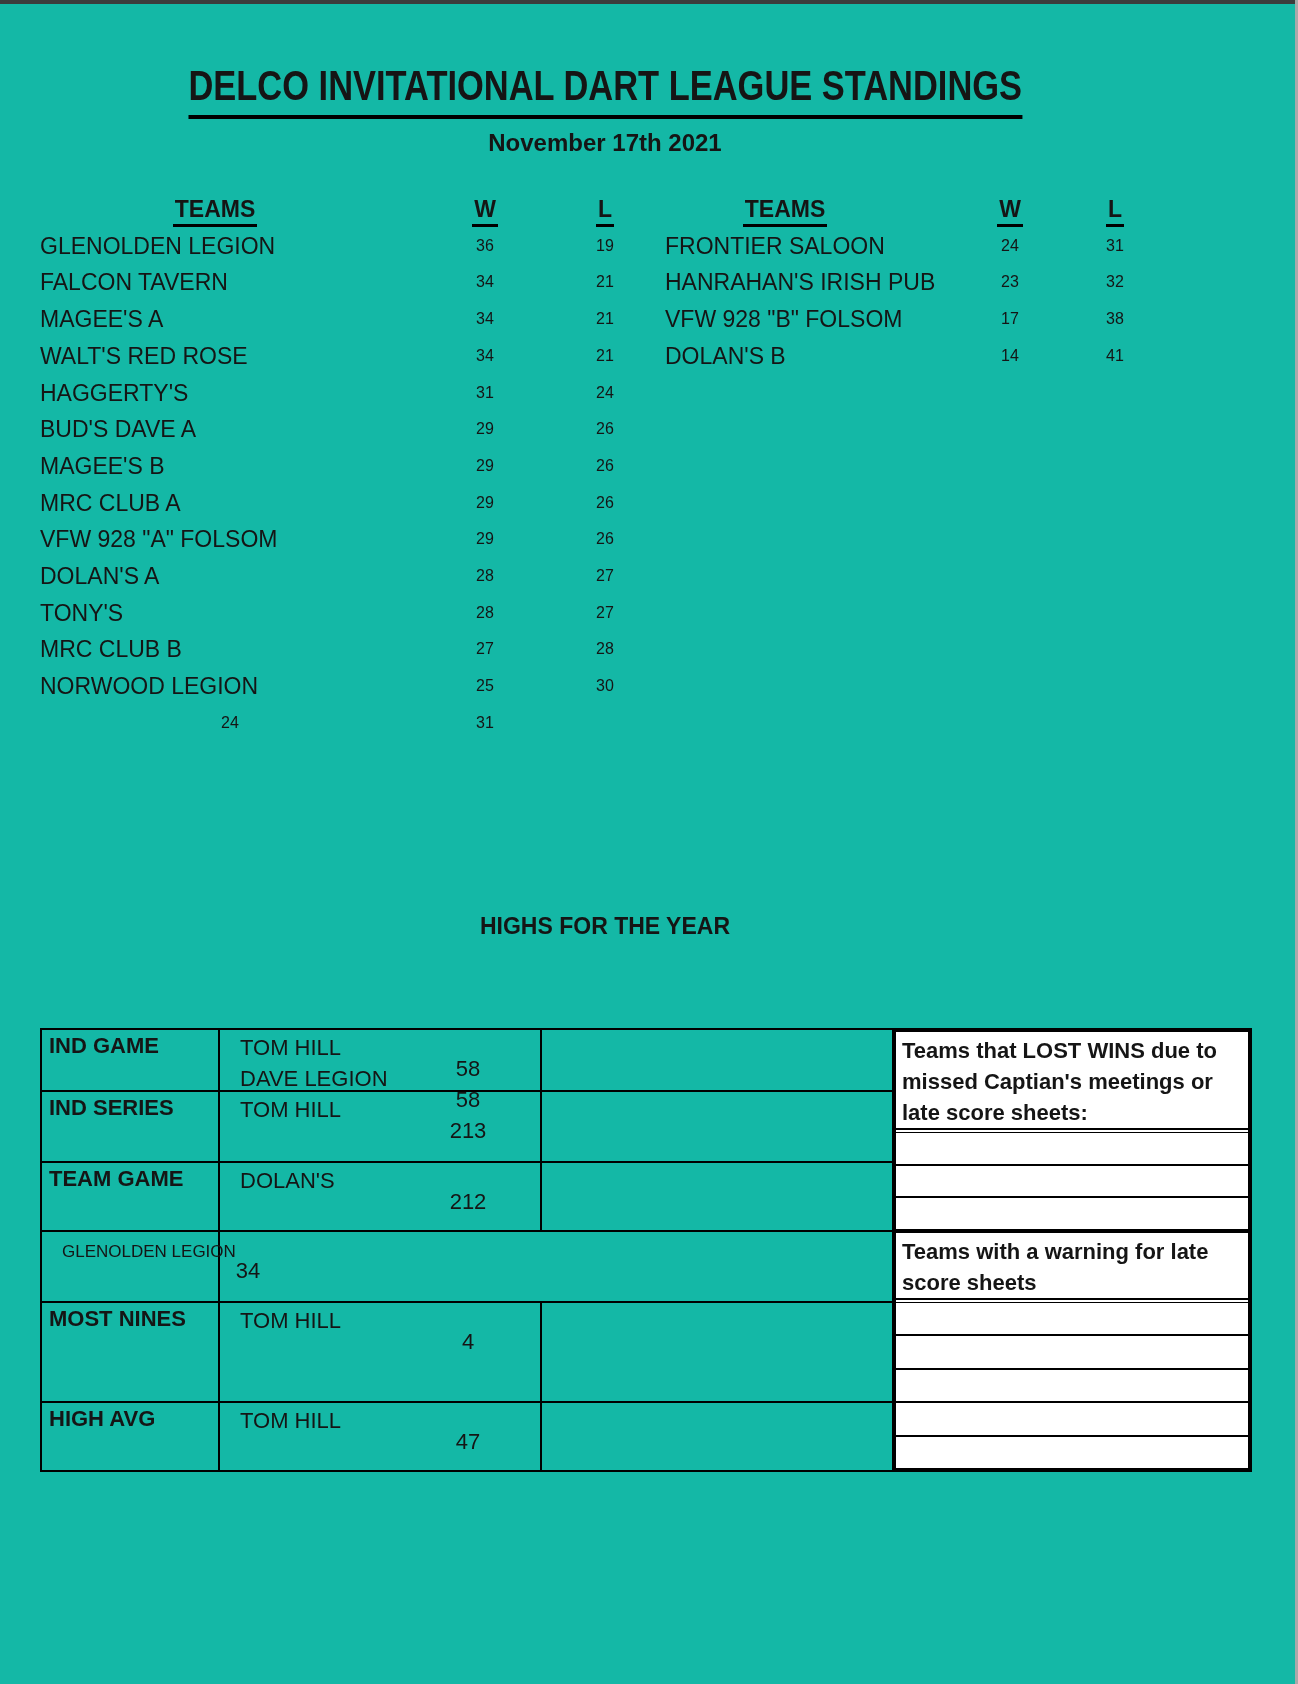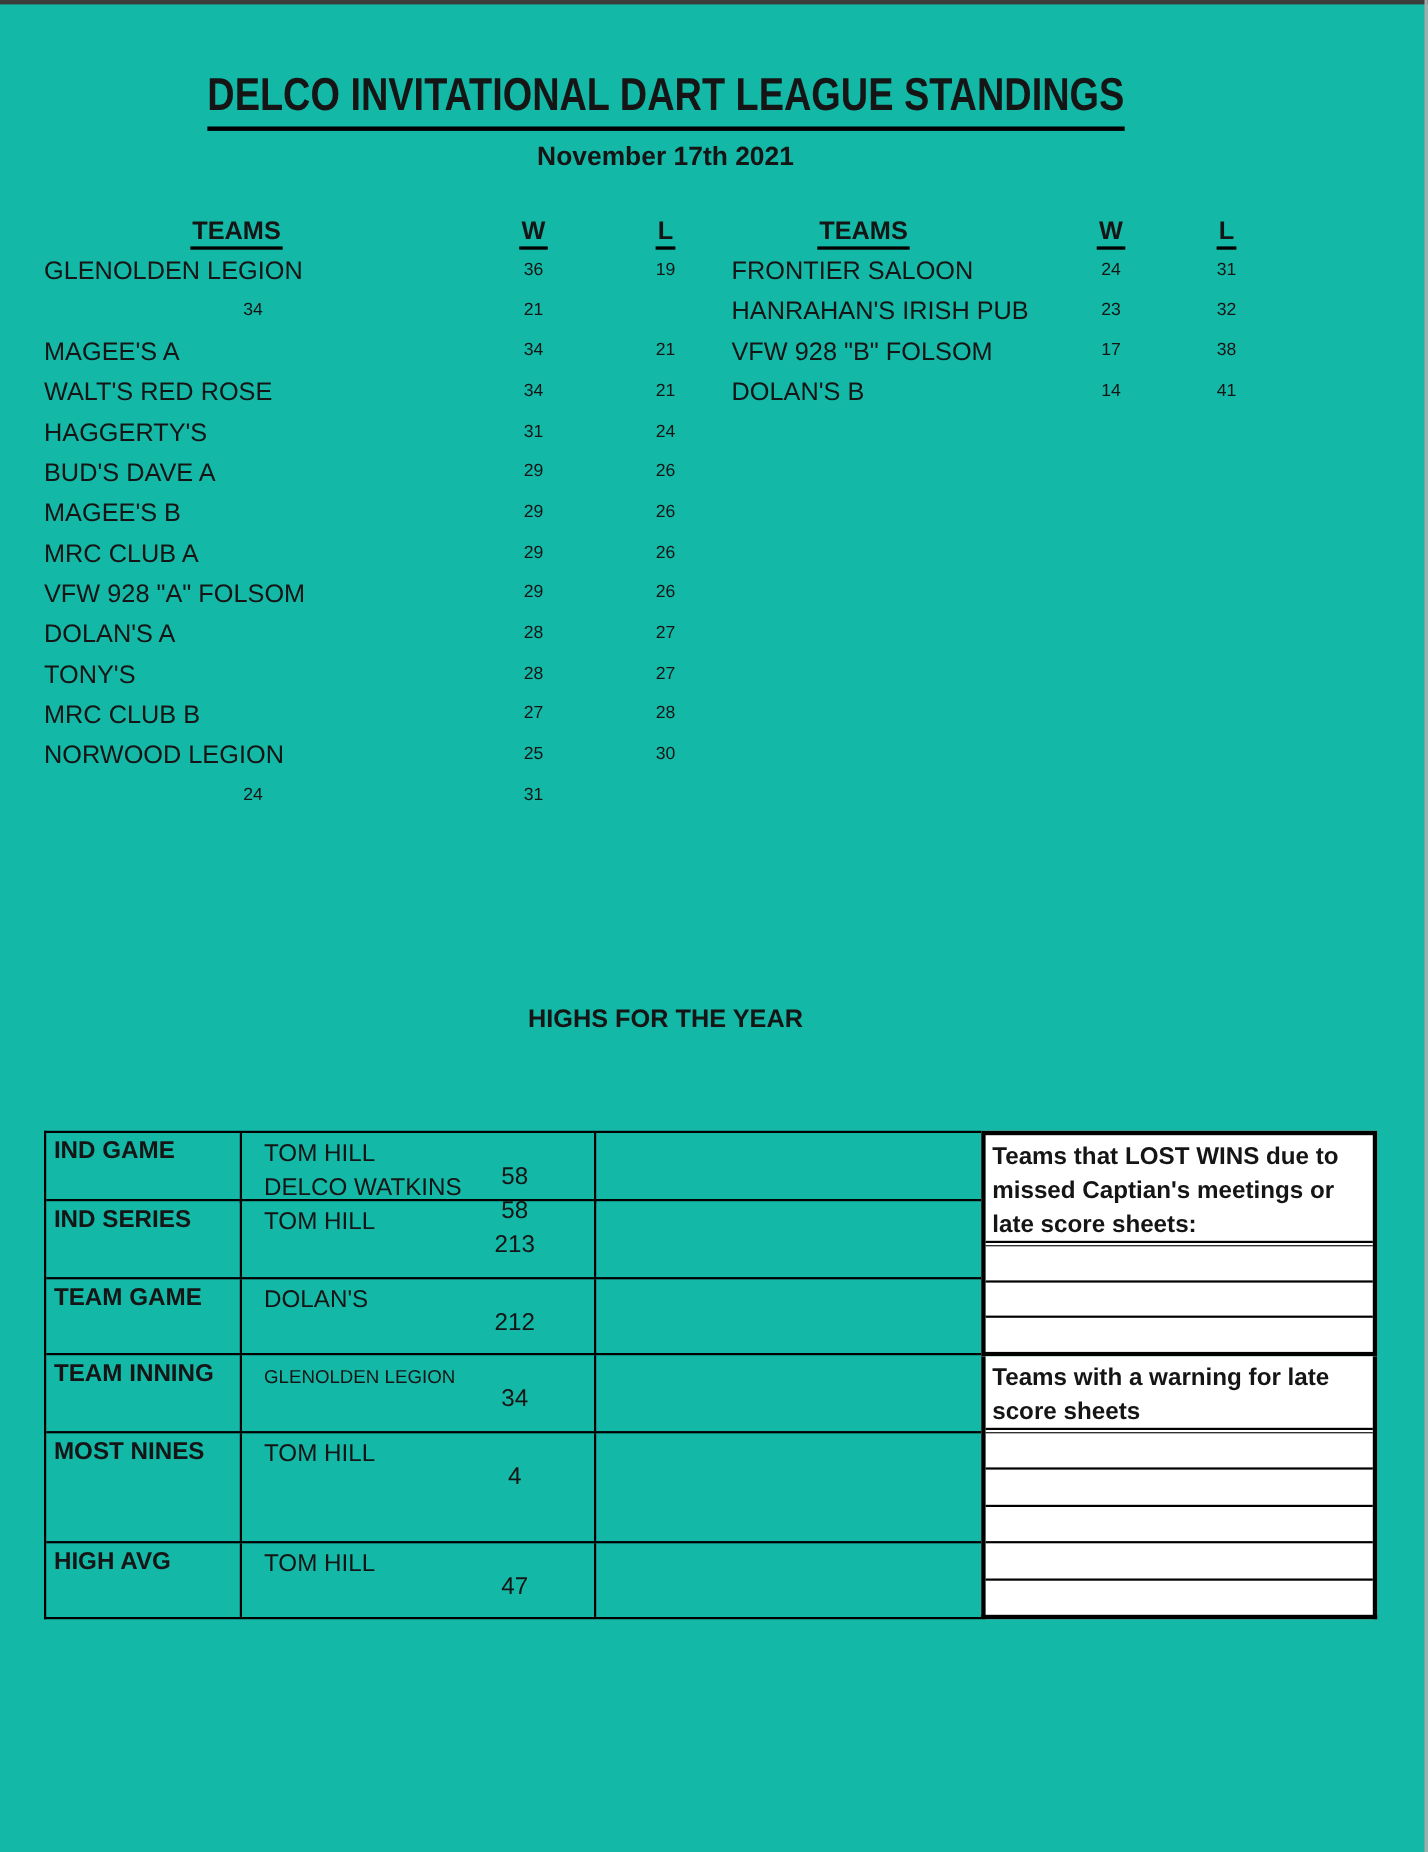--- a/index.html
+++ b/index.html
@@ -84,20 +84,21 @@
       <span class="cell"><span class="ul teams-ul">TEAMS</span></span>
       <span class="cell"><span class="ul">W</span></span>
       <span class="cell"><span class="ul">L</span></span>
     </div>
     <div class="srow">
         <span class="name">GLENOLDEN LEGION</span>
         <span class="num">36</span>
         <span class="num">19</span>
       </div>
     <div class="srow">
+        <span class="name">FALCON TAVERN</span>
         <span class="num">34</span>
         <span class="num">21</span>
       </div>
     <div class="srow">
         <span class="name">MAGEE'S A</span>
         <span class="num">34</span>
         <span class="num">21</span>
       </div>
     <div class="srow">
         <span class="name">WALT'S RED ROSE</span>
@@ -189,21 +190,21 @@
     <div class="main-tbl">
 
       <div class="hsec" style="height:62px;">
         <div class="hcat">IND GAME</div>
         <div class="hmid">
           <div class="hentry">
               <span class="hname">TOM HILL</span>
               <span class="hval">58</span>
             </div>
           <div class="hentry">
-              <span class="hname">DELCO WATKINS</span>
+              <span class="hname">DAVE LEGION</span>
               <span class="hval">58</span>
             </div>
         </div>
         <div></div>
       </div>
 
       <div class="hsec" style="height:71px;">
         <div class="hcat">IND SERIES</div>
         <div class="hmid">
           <div class="hentry">
@@ -219,21 +220,20 @@
         <div class="hmid">
           <div class="hentry">
               <span class="hname">DOLAN'S</span>
               <span class="hval">212</span>
             </div>
         </div>
         <div></div>
       </div>
 
       <div class="hsec" style="height:71px;">
-        <div class="hcat">TEAM INNING</div>
         <div class="hmid">
           <div class="hentry">
               <span class="hname small">GLENOLDEN LEGION</span>
               <span class="hval">34</span>
             </div>
         </div>
         <div></div>
       </div>
 
       <div class="hsec" style="height:100px;">

